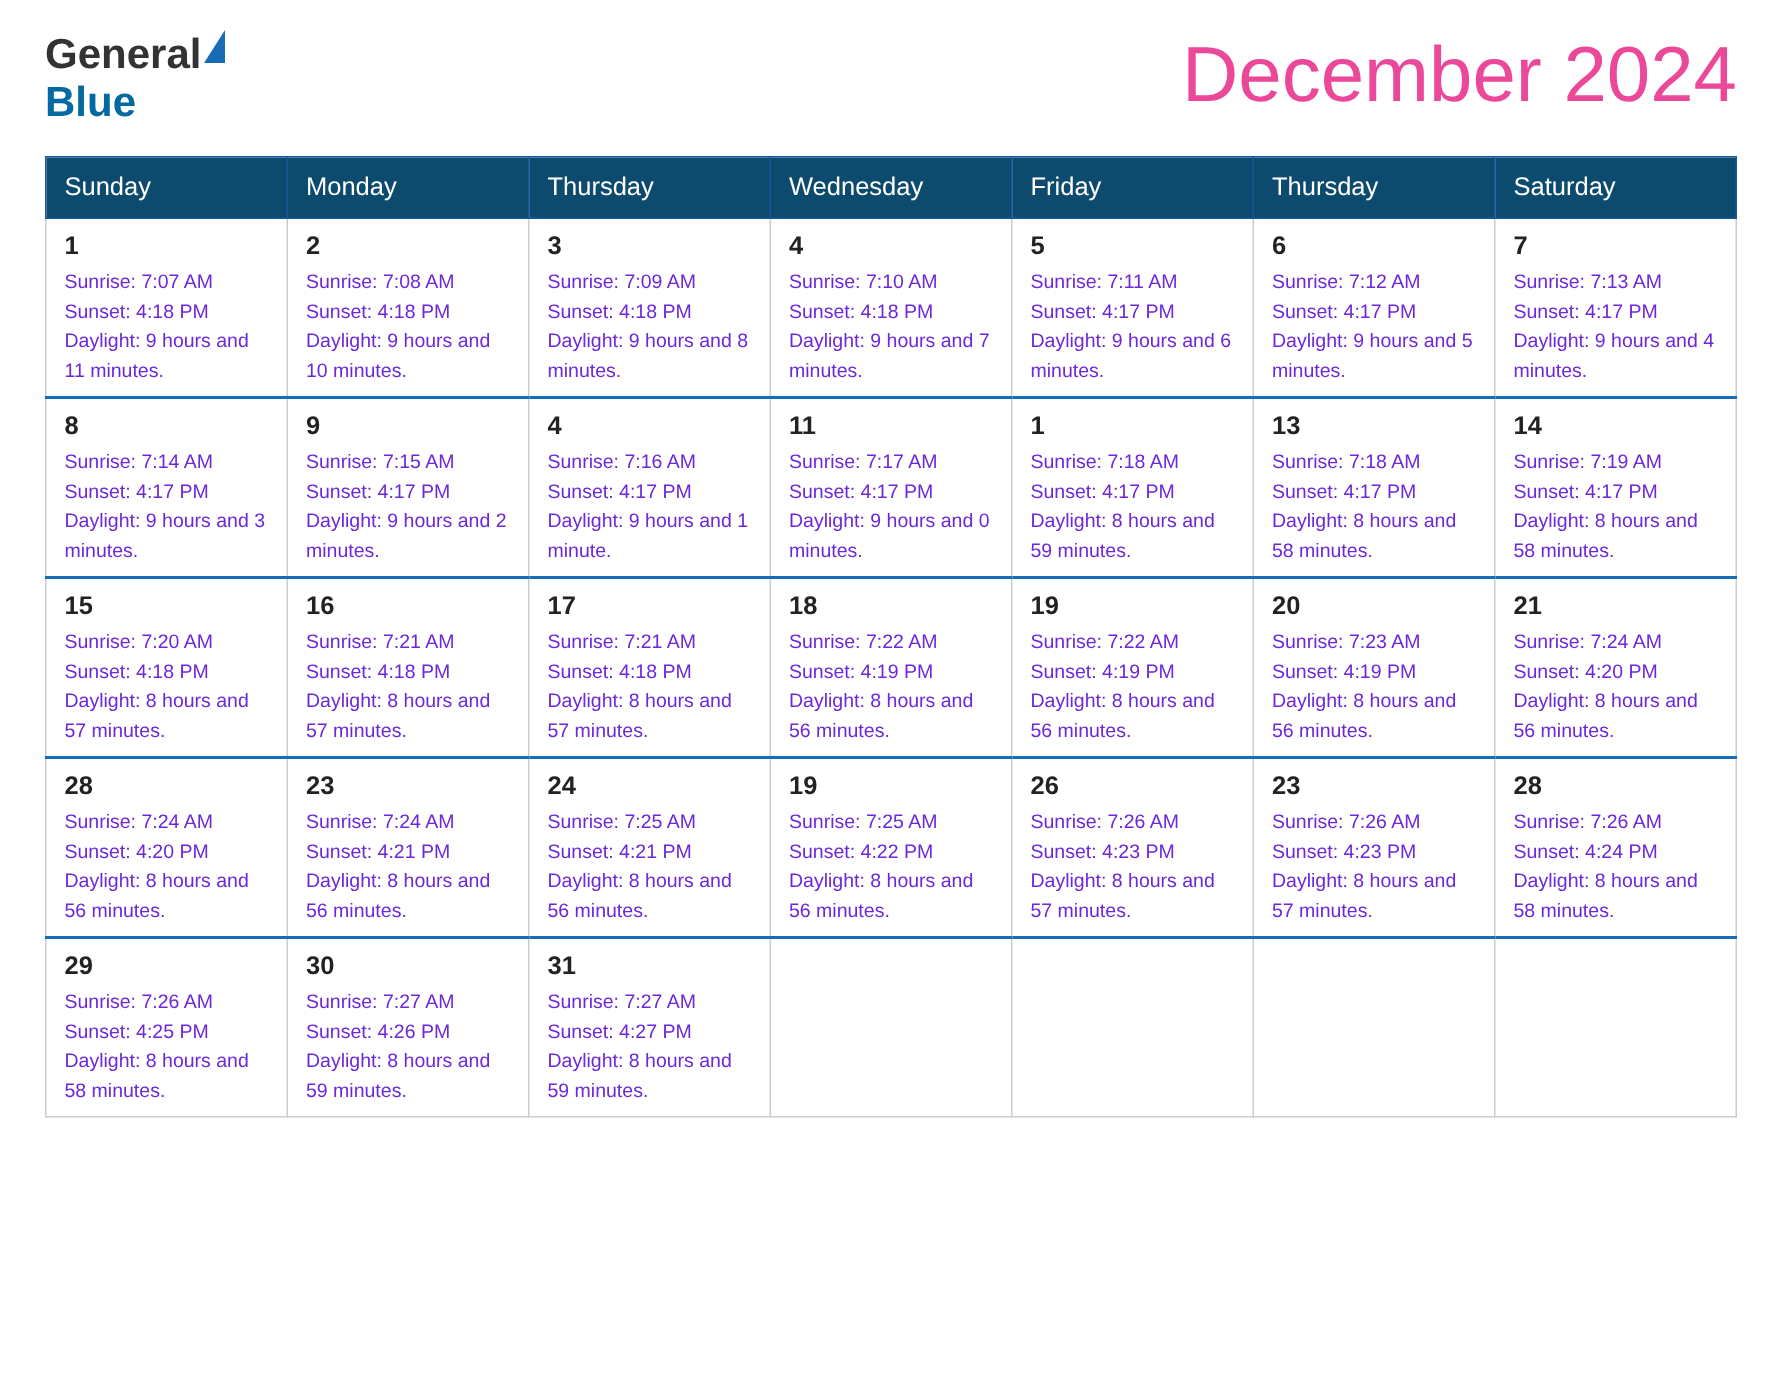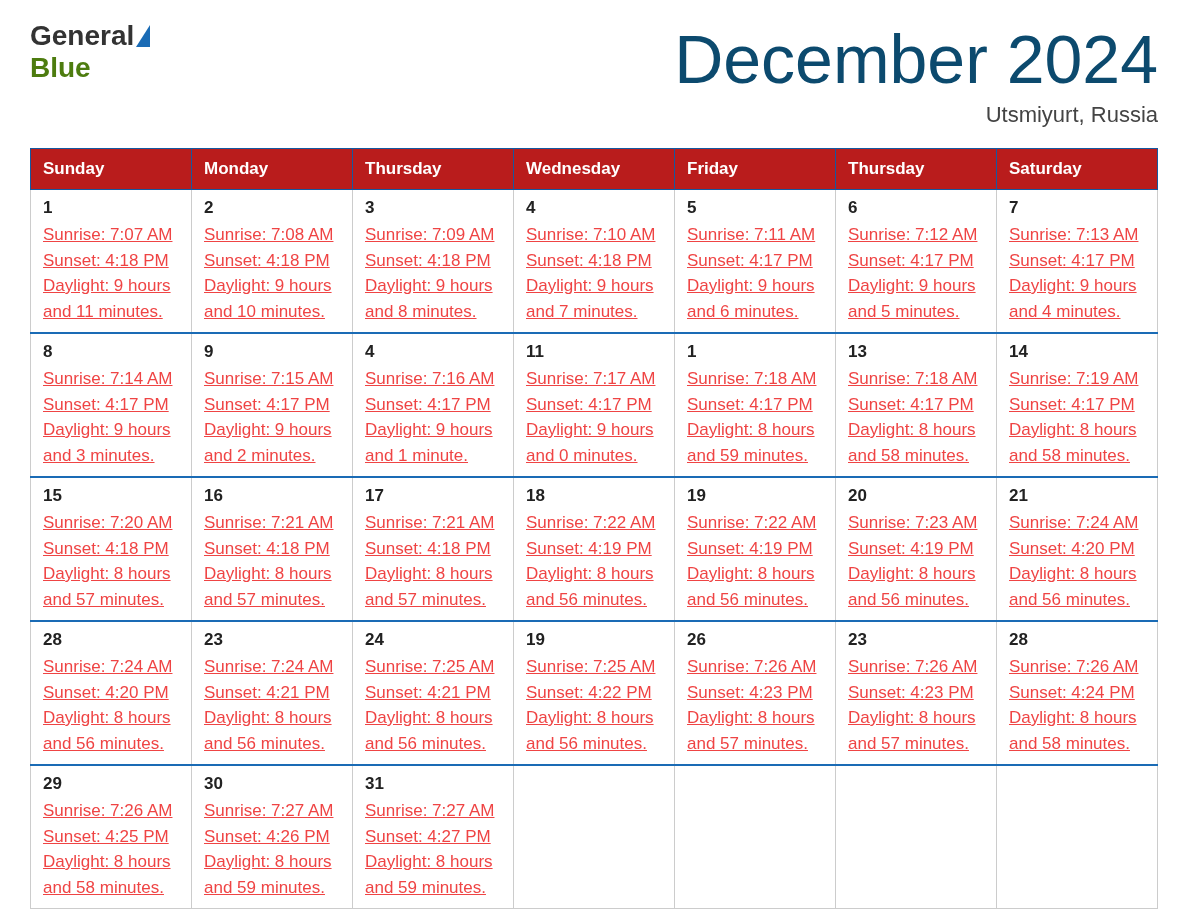--- a/index.html
+++ b/index.html
@@ -16,87 +16,85 @@
       align-items: flex-start;
       margin-bottom: 20px;
     }
     .logo {
       display: flex;
       flex-direction: column;
       align-items: flex-start;
     }
     .logo-text {
       display: flex;
-      align-items: center;
       font-size: 28px;
       font-weight: bold;
       color: #333;
     }
     .logo-general { color: #333; }
     .logo-triangle {
       width: 0; height: 0;
       border-left: 14px solid transparent;
       border-right: 0px solid transparent;
       border-bottom: 22px solid #1a6bb5;
       display: inline-block;
       margin: 0 2px;
       vertical-align: middle;
     }
     .logo-blue {
-      color: #4d7c0f;
+      color: #0369a1;
       font-size: 28px;
       font-weight: bold;
     }
     .title-block {
       text-align: right;
     }
     .month-title {
-      font-size: 68px;
+      font-size: 52px;
       font-weight: normal;
-      color: #0c4a6e;
+      color: #ec4899;
     }
     .location {
       font-size: 22px;
       color: #444;
       margin-top: 4px;
     }
     .calendar-table {
       width: 100%;
       border-collapse: collapse;
       border: 1px solid #aaa;
     }
     .calendar-table th {
-      background: #b91c1c;
+      background: #0c4a6e;
       color: #fff;
       font-size: 17px;
-      font-weight: bold;
+      font-weight: normal;
       padding: 10px 12px;
       text-align: left;
       border: 1px solid #1558a0;
     }
     .calendar-table td {
       vertical-align: top;
       padding: 8px 12px;
       border: 1px solid #ccc;
       width: calc(100% / 7);
       font-size: 13.5px;
       color: #333;
       min-height: 100px;
     }
     .day-number {
       font-size: 17px;
       font-weight: bold;
       margin-bottom: 4px;
       color: #222;
     }
     .day-info {
-      font-size: 17px;
+      font-size: 13px;
       line-height: 1.5;
-      color: #ef4444;
-      text-decoration: underline;
+      color: #6d28d9;
     }
     .empty-cell {
       background: #fff;
     }
     .row-divider td {
       border-top: 2px solid #1a6bb5;
     }
   </style>
 </head>
 <body>
@@ -106,21 +104,20 @@
     <div class="logo-text">
       <span class="logo-general">General</span>
       <span class="logo-triangle"></span>
     </div>
     <div>
       <span class="logo-blue">Blue</span>
     </div>
   </div>
   <div class="title-block">
     <div class="month-title">December 2024</div>
-    <div class="location">Utsmiyurt, Russia</div>
   </div>
 </div>
 
 <table class="calendar-table">
   <thead>
     <tr>
     <th>Sunday</th>
         <th>Monday</th>
         <th>Thursday</th>
         <th>Wednesday</th>

